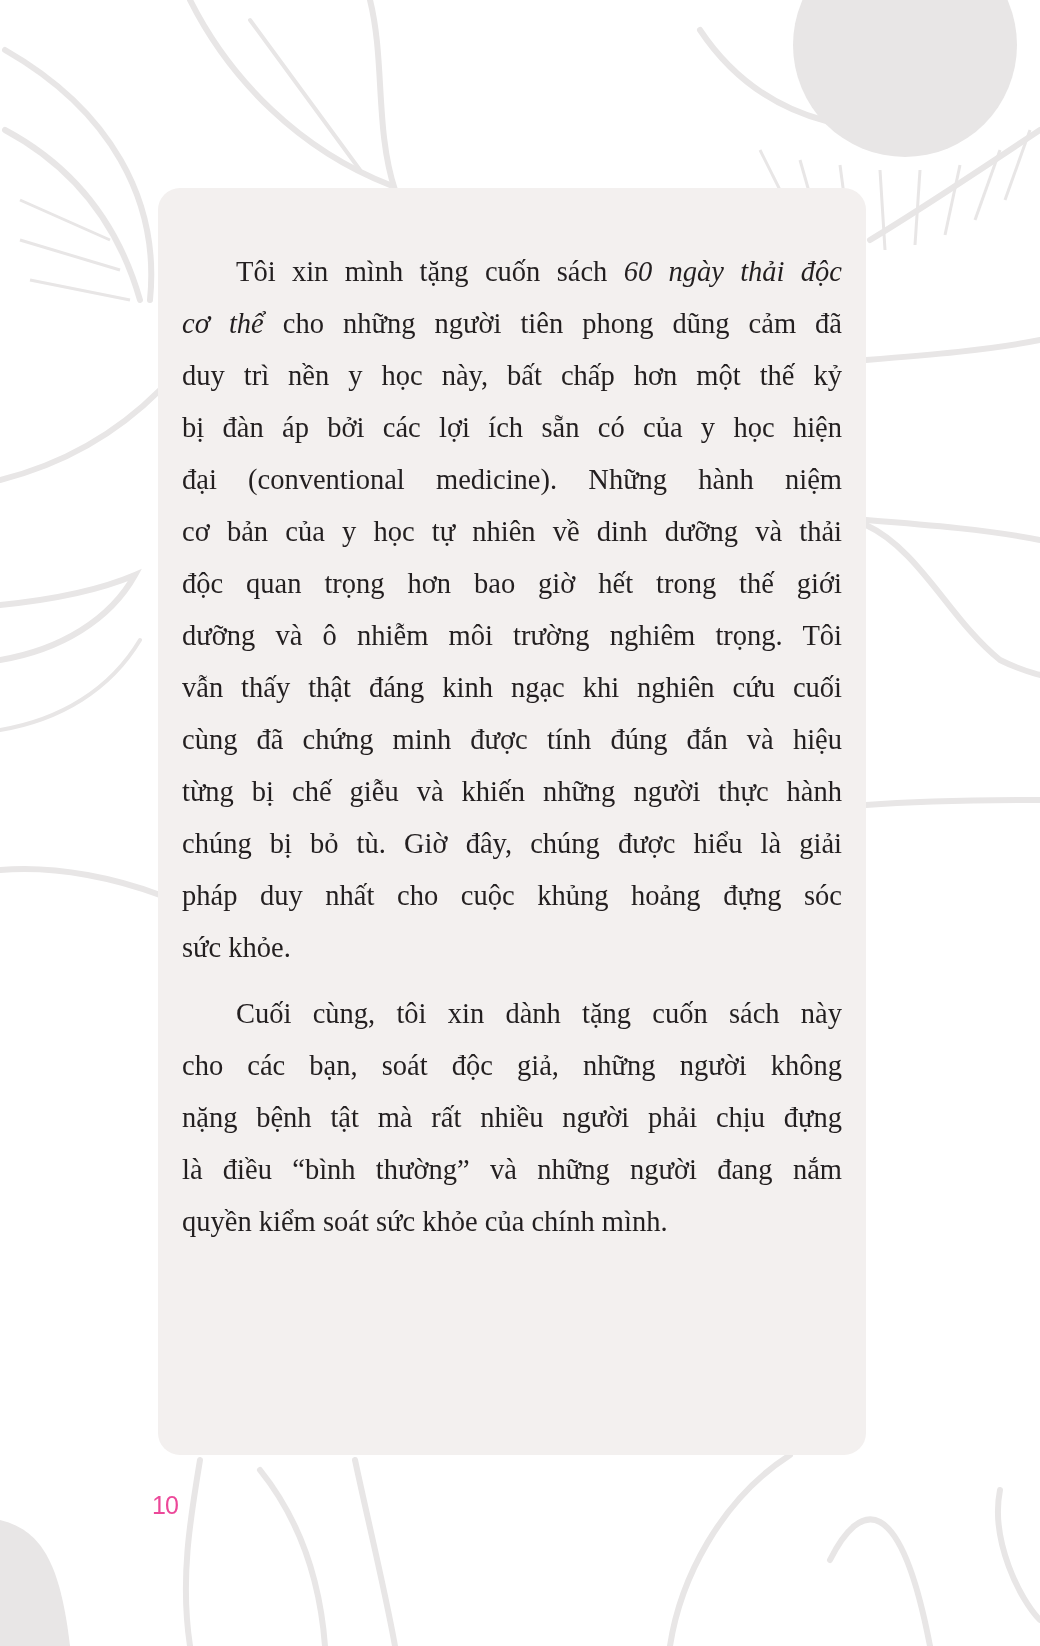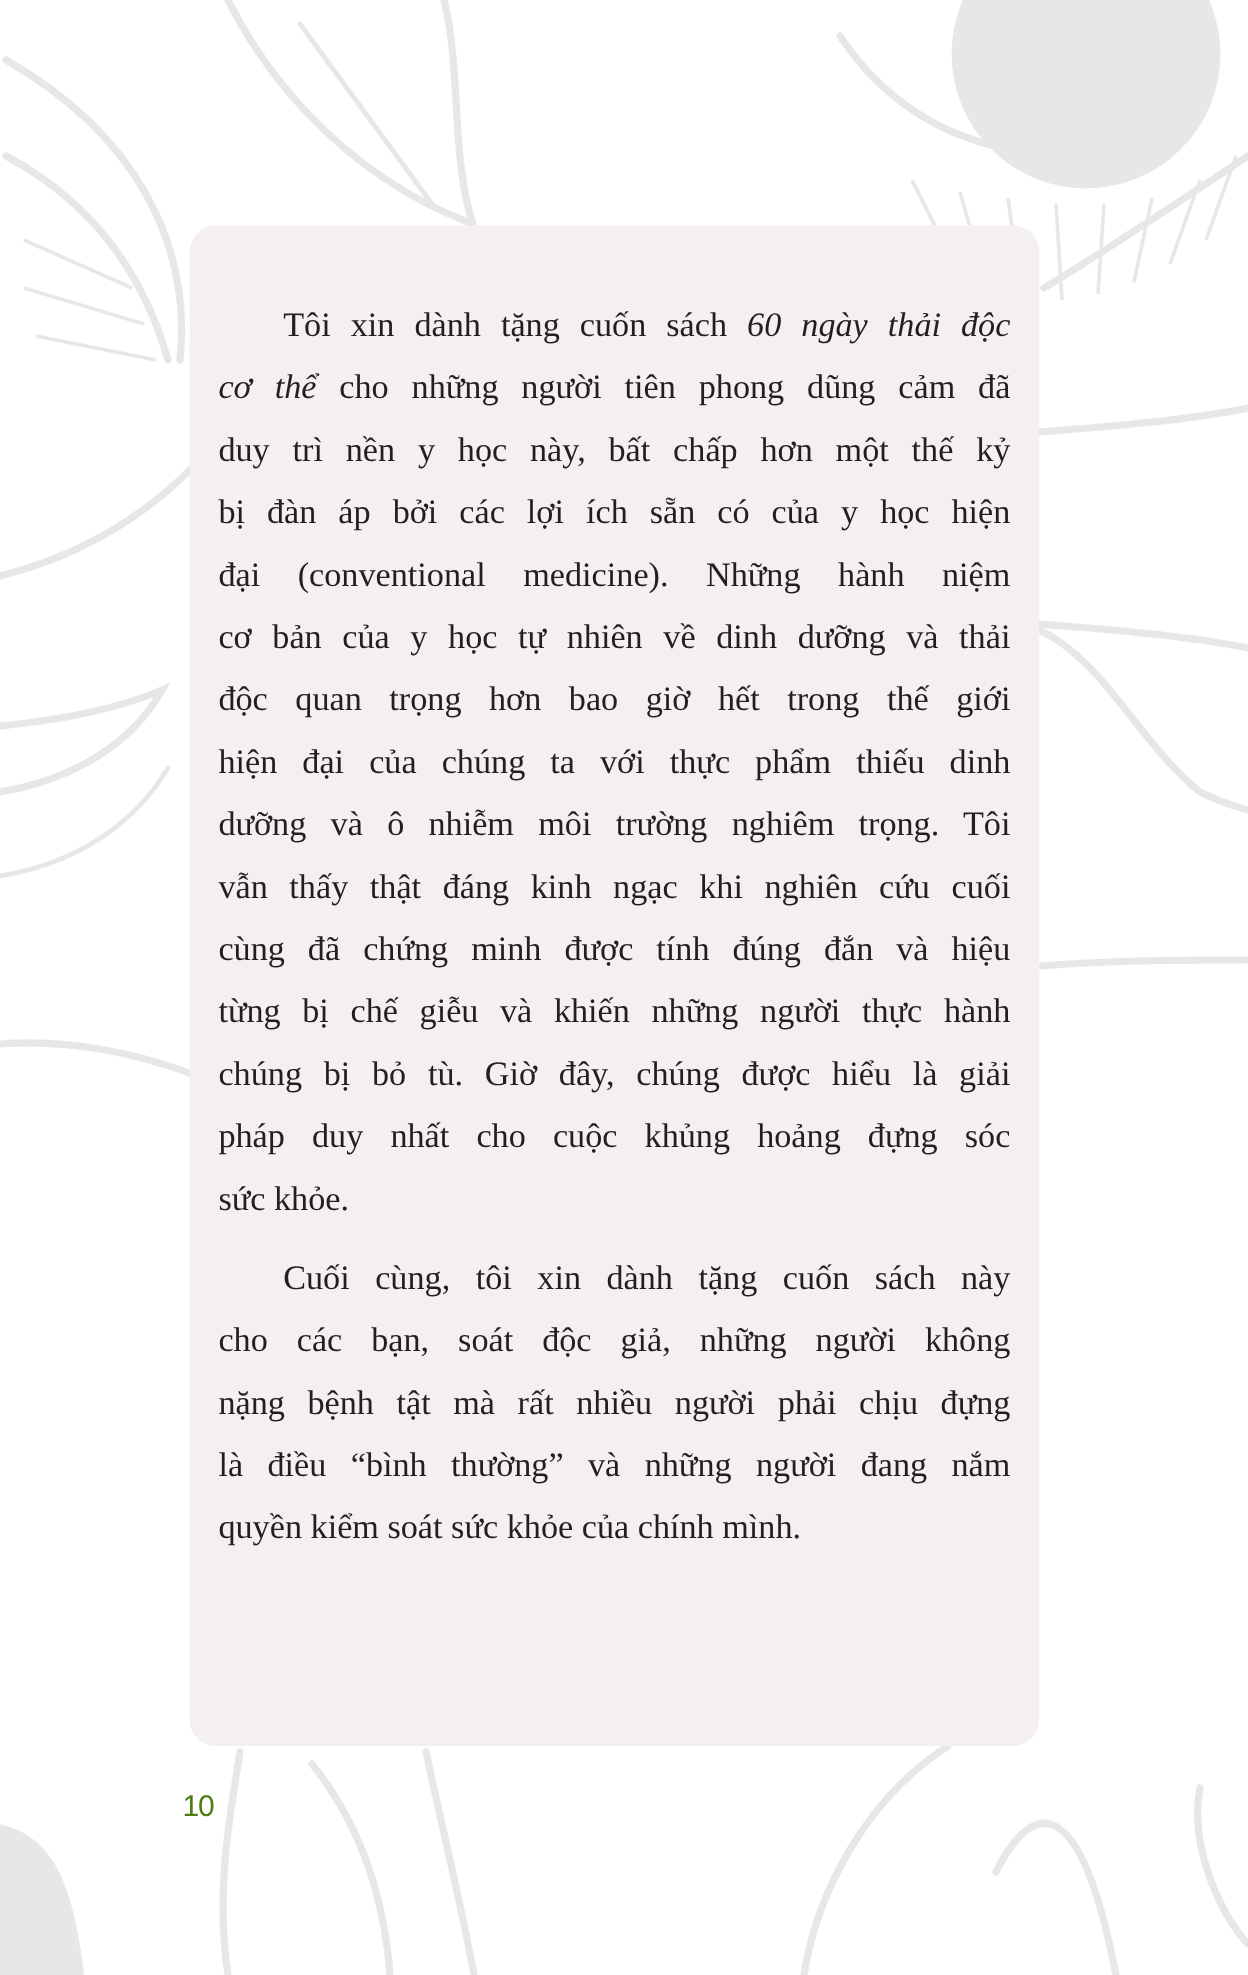--- a/index.html
+++ b/index.html
@@ -21,21 +21,21 @@
     height: 52px; line-height: 52px; white-space: nowrap;
     text-align: justify; text-align-last: justify;
   }
   .line.last { text-align: left; text-align-last: left; }
   .line.indent { padding-left: 54px; }
   .para-gap { height: 14px; }
   em { font-style: italic; }
   .page-number {
     position: absolute; left: 152px; top: 1491px;
     font-family: "Liberation Sans", "DejaVu Sans", sans-serif;
-    font-size: 25px; color: #4d7c0f; letter-spacing: -1px;
+    font-size: 25px; color: #ec4899; letter-spacing: -1px;
   }
 </style>
 </head>
 <body>
 
 <svg class="bg" viewBox="0 0 1040 1646" xmlns="http://www.w3.org/2000/svg">
   <g fill="none" stroke="#e8e6e6" stroke-width="6" stroke-linecap="round">
 
     <path d="M5 50 C 110 110, 160 200, 150 300"></path>
     <path d="M5 130 C 80 170, 120 230, 140 300"></path>
@@ -82,28 +82,27 @@
     <path d="M20 200 L 110 240"></path>
       <path d="M20 240 L 120 270"></path>
       <path d="M30 280 L 130 300"></path>
   </g>
 </svg>
 
 <div class="card"></div>
 
 <div class="text-col" id="text-col">
     <div>
-      <div class="line indent"><span>Tôi xin dành tặng cuốn sách </span><em>60 ngày thải độc</em></div>
+      <div class="line indent"><span>Tôi xin mình tặng cuốn sách </span><em>60 ngày thải độc</em></div>
       <div class="line"><em>cơ thể</em><span> cho những người tiên phong dũng cảm đã</span></div>
       <div class="line"><span>duy trì nền y học này, bất chấp hơn một thế kỷ</span></div>
       <div class="line"><span>bị đàn áp bởi các lợi ích sẵn có của y học hiện</span></div>
       <div class="line"><span>đại (conventional medicine). Những hành niệm</span></div>
       <div class="line"><span>cơ bản của y học tự nhiên về dinh dưỡng và thải</span></div>
       <div class="line"><span>độc quan trọng hơn bao giờ hết trong thế giới</span></div>
-      <div class="line"><span>hiện đại của chúng ta với thực phẩm thiếu dinh</span></div>
       <div class="line"><span>dưỡng và ô nhiễm môi trường nghiêm trọng. Tôi</span></div>
       <div class="line"><span>vẫn thấy thật đáng kinh ngạc khi nghiên cứu cuối</span></div>
       <div class="line"><span>cùng đã chứng minh được tính đúng đắn và hiệu</span></div>
       <div class="line"><span>từng bị chế giễu và khiến những người thực hành</span></div>
       <div class="line"><span>chúng bị bỏ tù. Giờ đây, chúng được hiểu là giải</span></div>
       <div class="line"><span>pháp duy nhất cho cuộc khủng hoảng đựng sóc</span></div>
       <div class="line last"><span>sức khỏe.</span></div>
     </div>
     <div class="para-gap"></div>
     <div>

